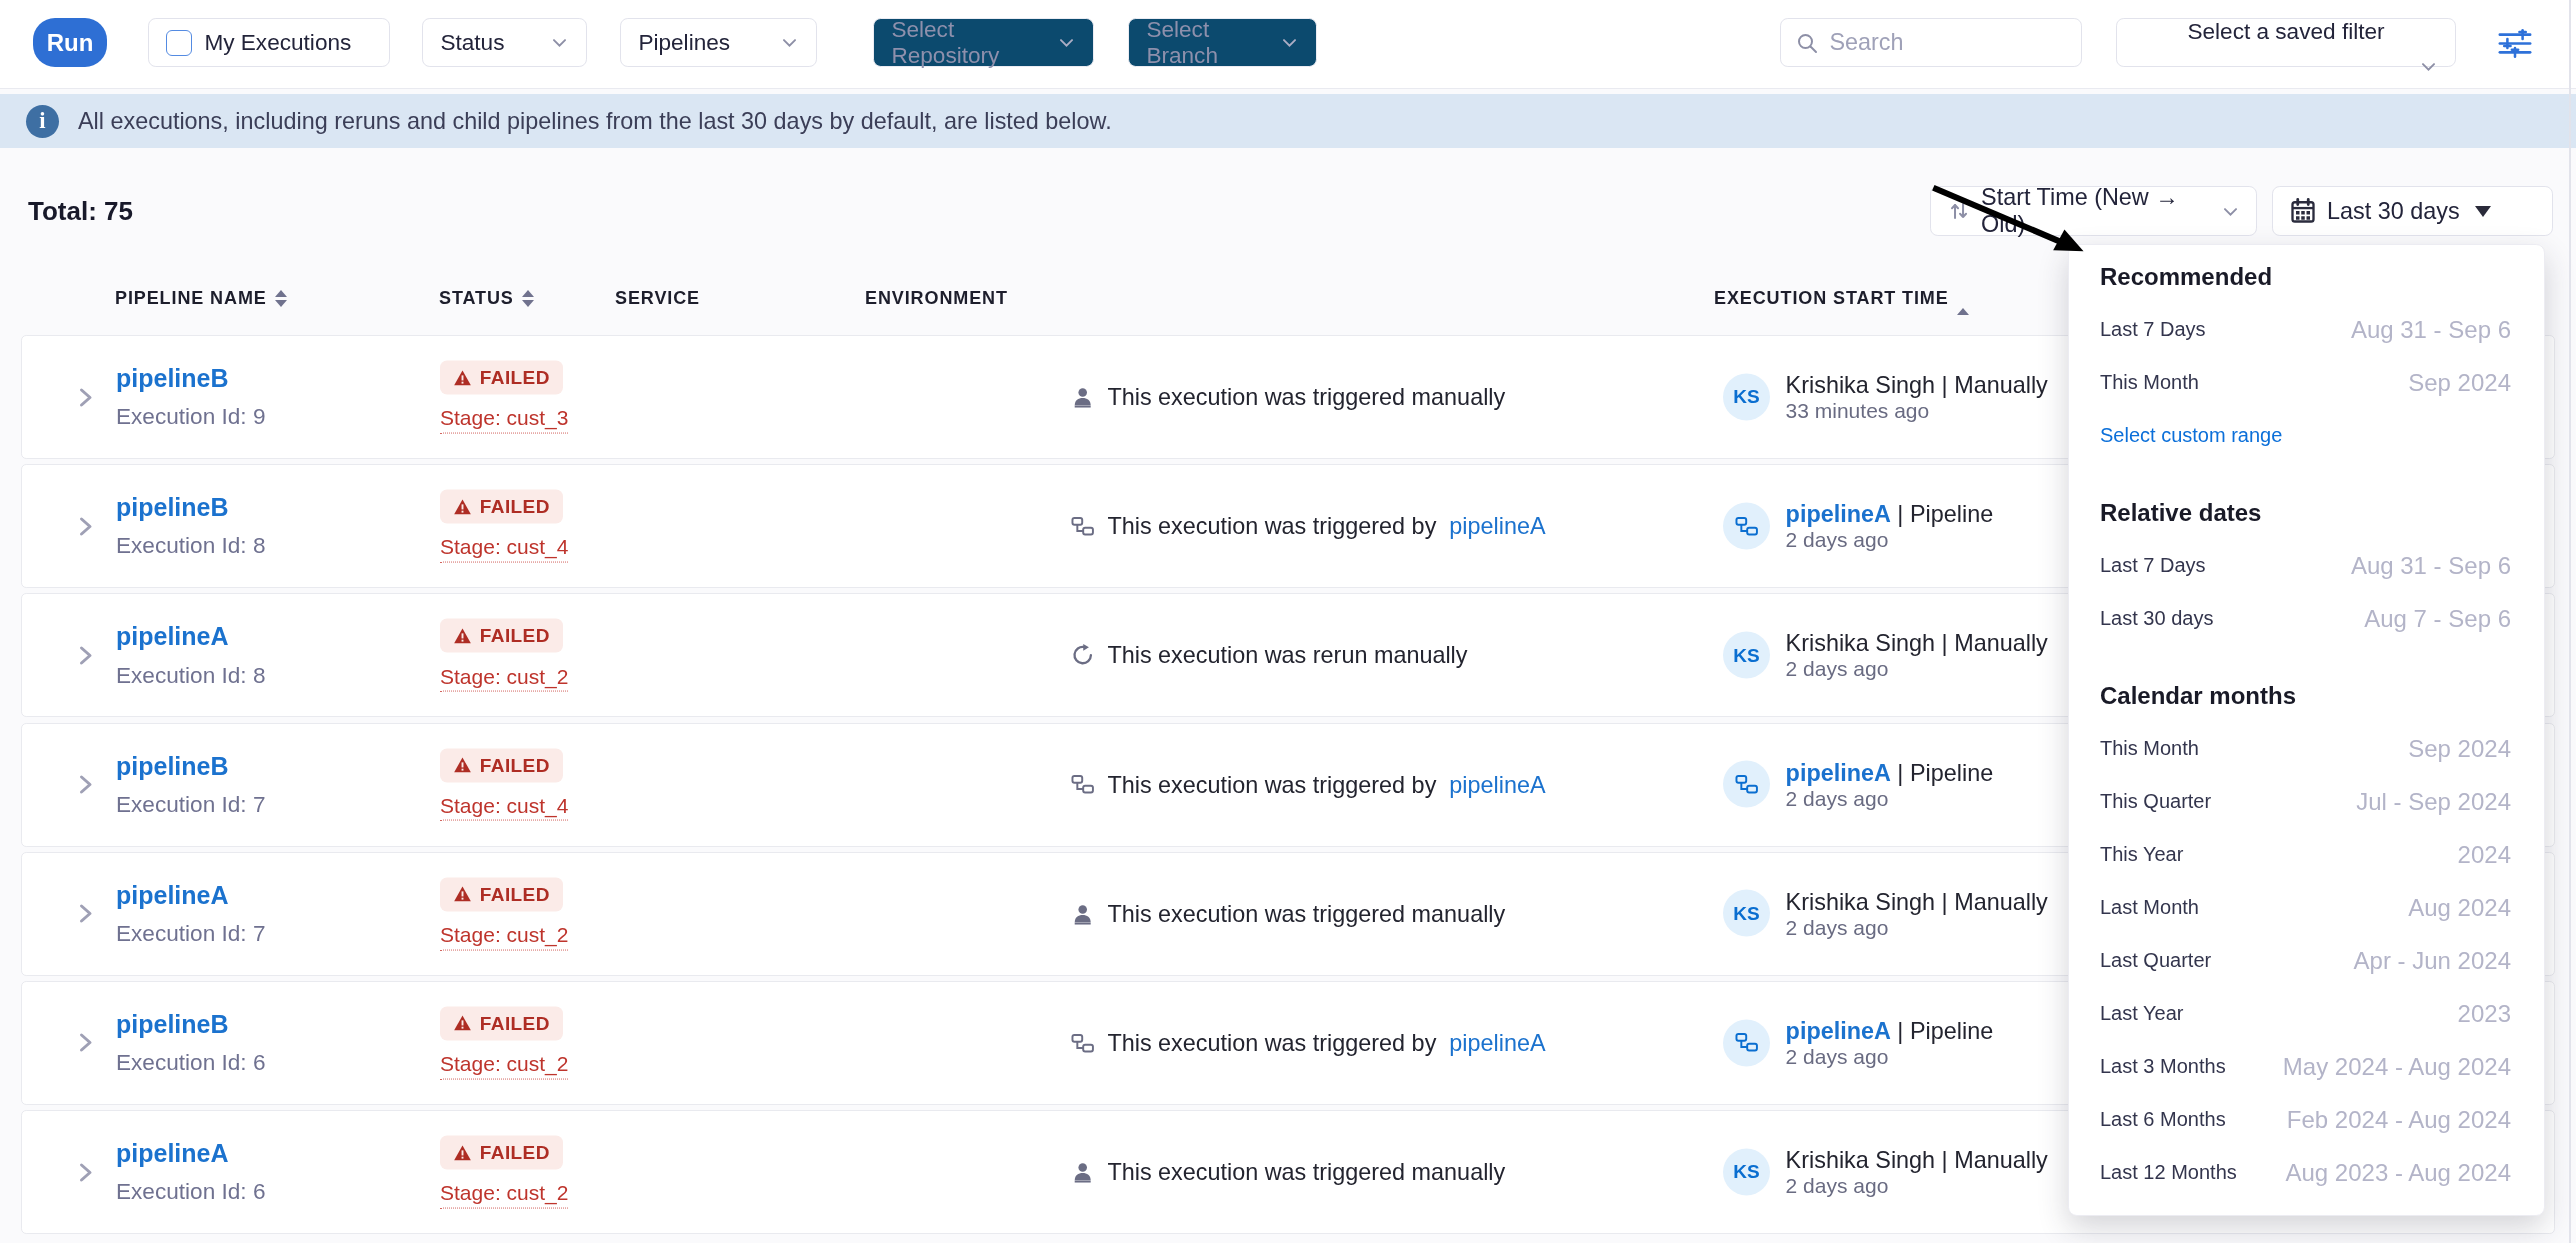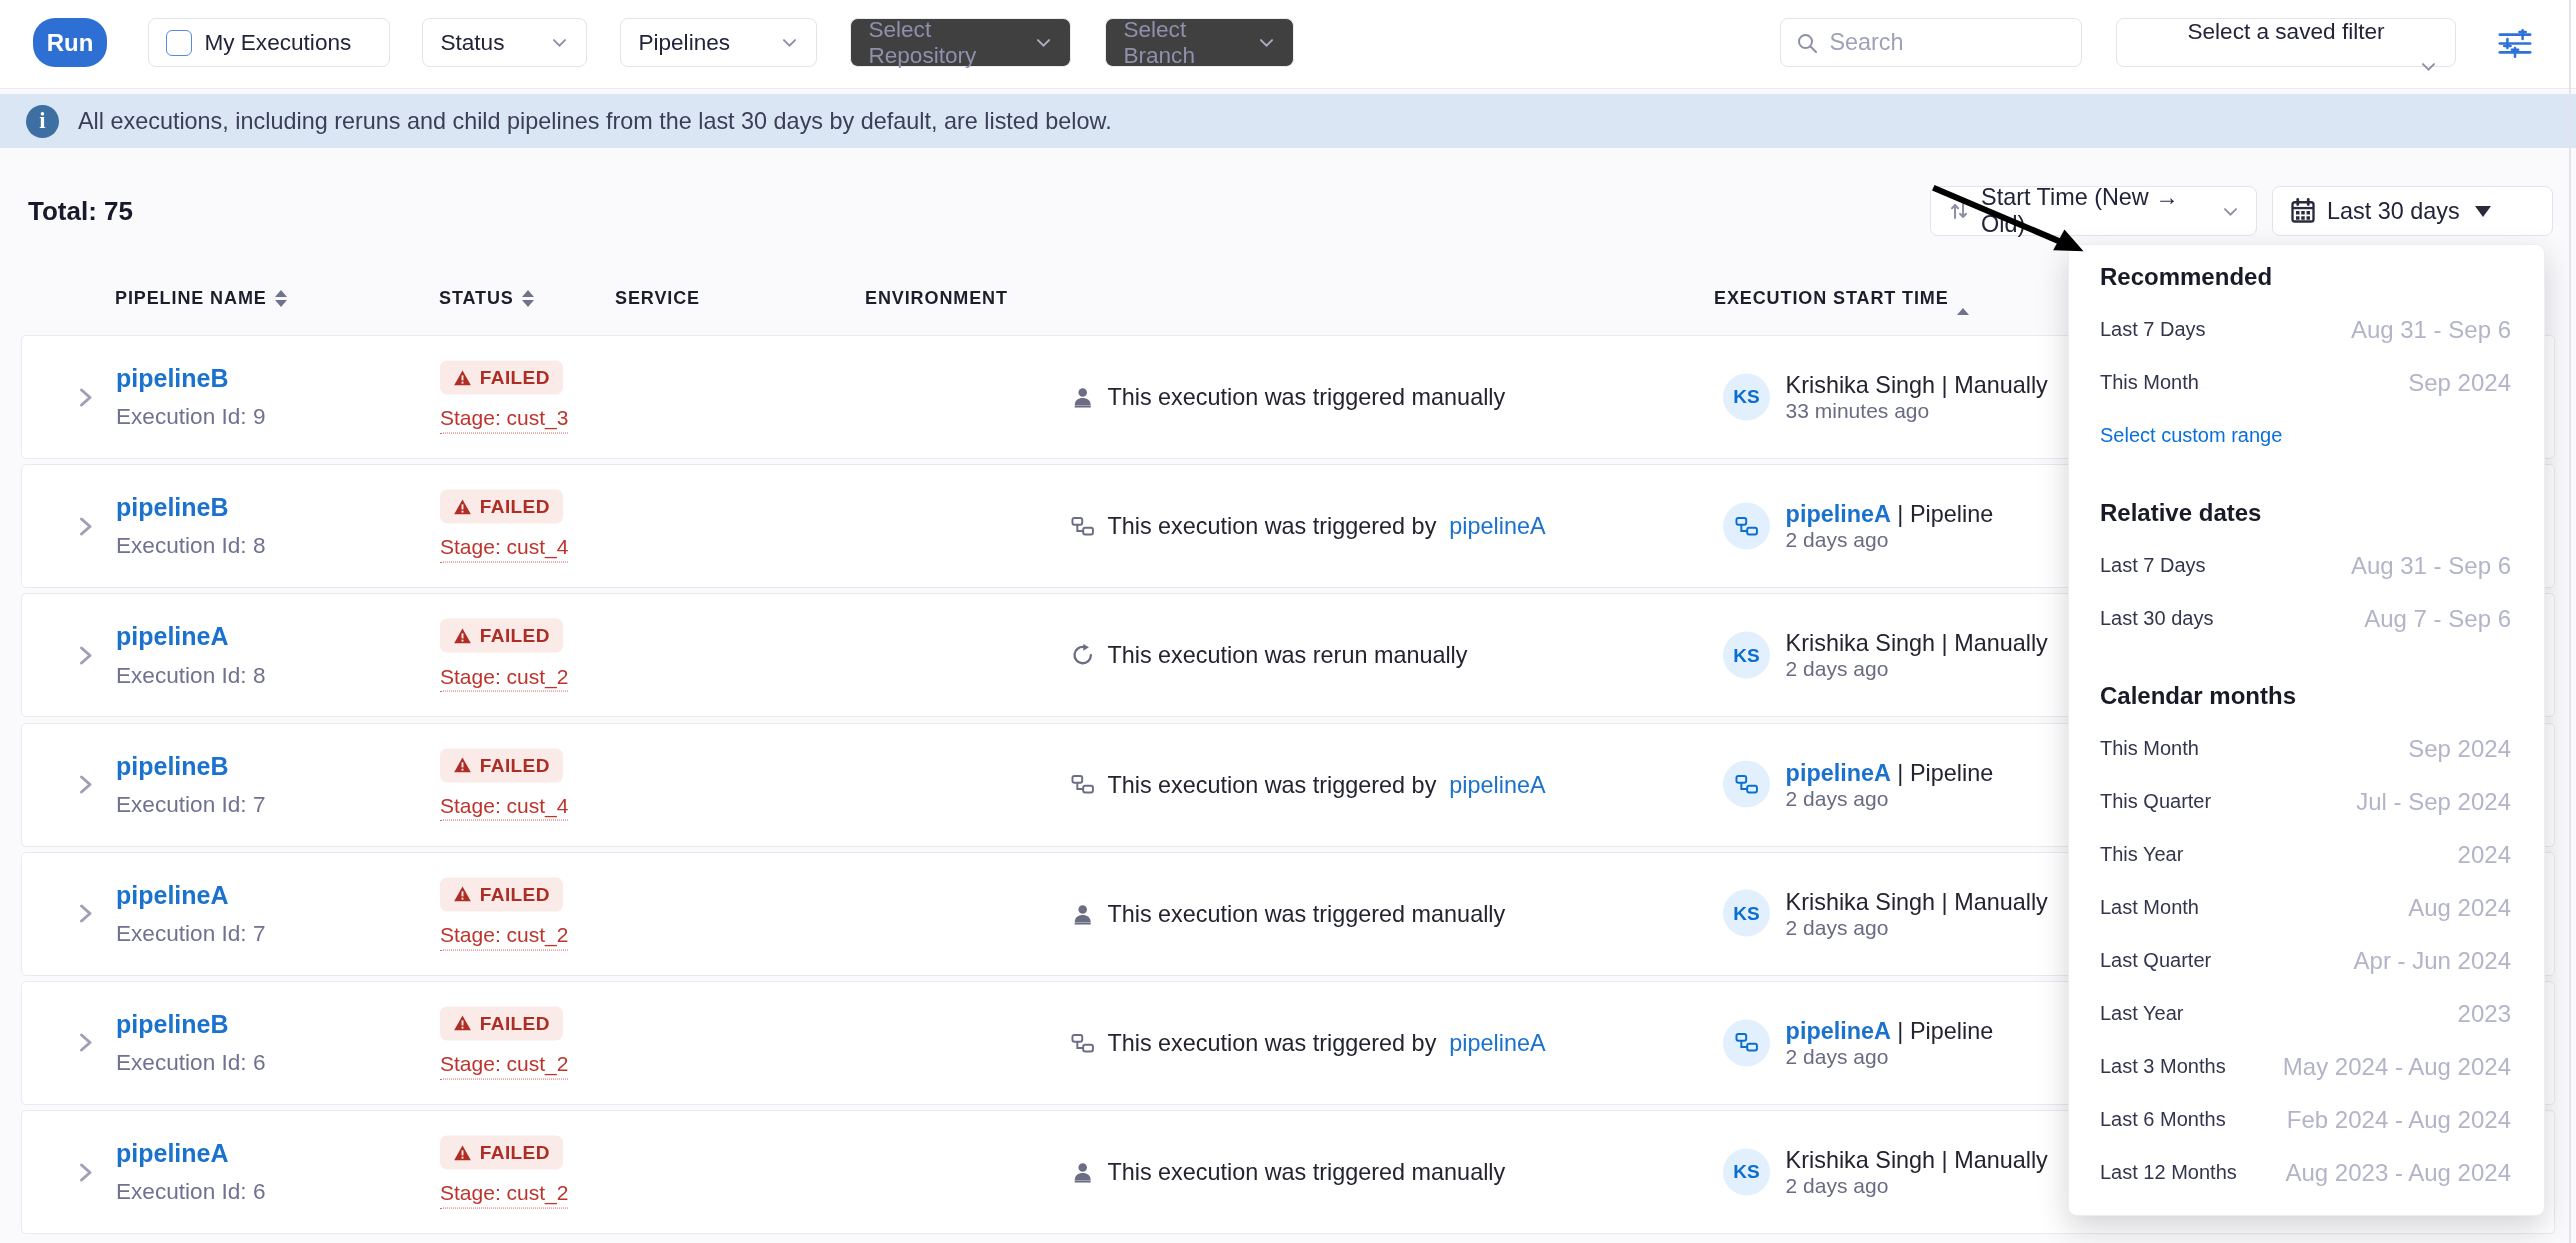--- a/index.html
+++ b/index.html
@@ -4,21 +4,21 @@
 <style>
   * { margin:0; padding:0; box-sizing:border-box; }
   html,body { width:2576px; height:1244px; overflow:hidden; }
   body { font-family:"Liberation Sans", sans-serif; background:#FAFAFC; color:#23242F; position:relative; }
 
   
   .toolbar { position:absolute; left:0; top:0; width:2576px; height:89px; background:#FFFFFF; border-bottom:1.7px solid #E9EAF0; z-index:5; }
   .tb-item { position:absolute; top:18px; height:49px; display:flex; align-items:center; border-radius:7.8px; font-size:22.6px; }
   .btn-run { left:33px; width:74px; justify-content:center; background:#2E6FD4; color:#FFF; font-weight:700; font-size:24px; cursor:pointer;border-radius:22px; }
   .tb-box { background:#FFF; border:1.7px solid #E2E3EC; padding:0 17.4px; gap:12px; color:#23243A; }
-  .tb-box.disabled { background:#404040; border-color:#EBECF3; color:#8E90AC; }
+  .tb-box.disabled { background:#0c4a6e; border-color:#EBECF3; color:#8E90AC;margin-left:23px; }
   .chk { width:26px; height:26px; border:1.7px solid #548BE2; border-radius:6px; background:#FFF; }
   .chev-down { width:19px; height:19px; flex:0 0 auto; margin-left:auto; }
   .searchbox { left:1780px; width:302px; background:#FFF; border:1.7px solid #E2E3EC; padding:15px 14px; gap:10.4px; }
   .searchbox .ph { color:#9FA1B8; font-size:23.4px; }
   .sliders-btn { left:2494px; top:22.6px; position:absolute; width:42px; height:42px; display:flex; align-items:center; justify-content:center; cursor:pointer; }
 
   
   .banner { position:absolute; left:0; top:94px; width:2576px; height:54px; background:#DAE6F3; display:flex; align-items:center; gap:19px; padding-left:26px; z-index:4; }
   .info-ic { width:33px; height:33px; border-radius:50%; background:#3E6FA3; color:#FFF; font-size:22.6px; font-weight:700; font-family:"Liberation Serif", serif; display:flex; align-items:center; justify-content:center; flex:0 0 auto; }
   .banner-text { font-size:23.4px; color:#3B3E57; }

